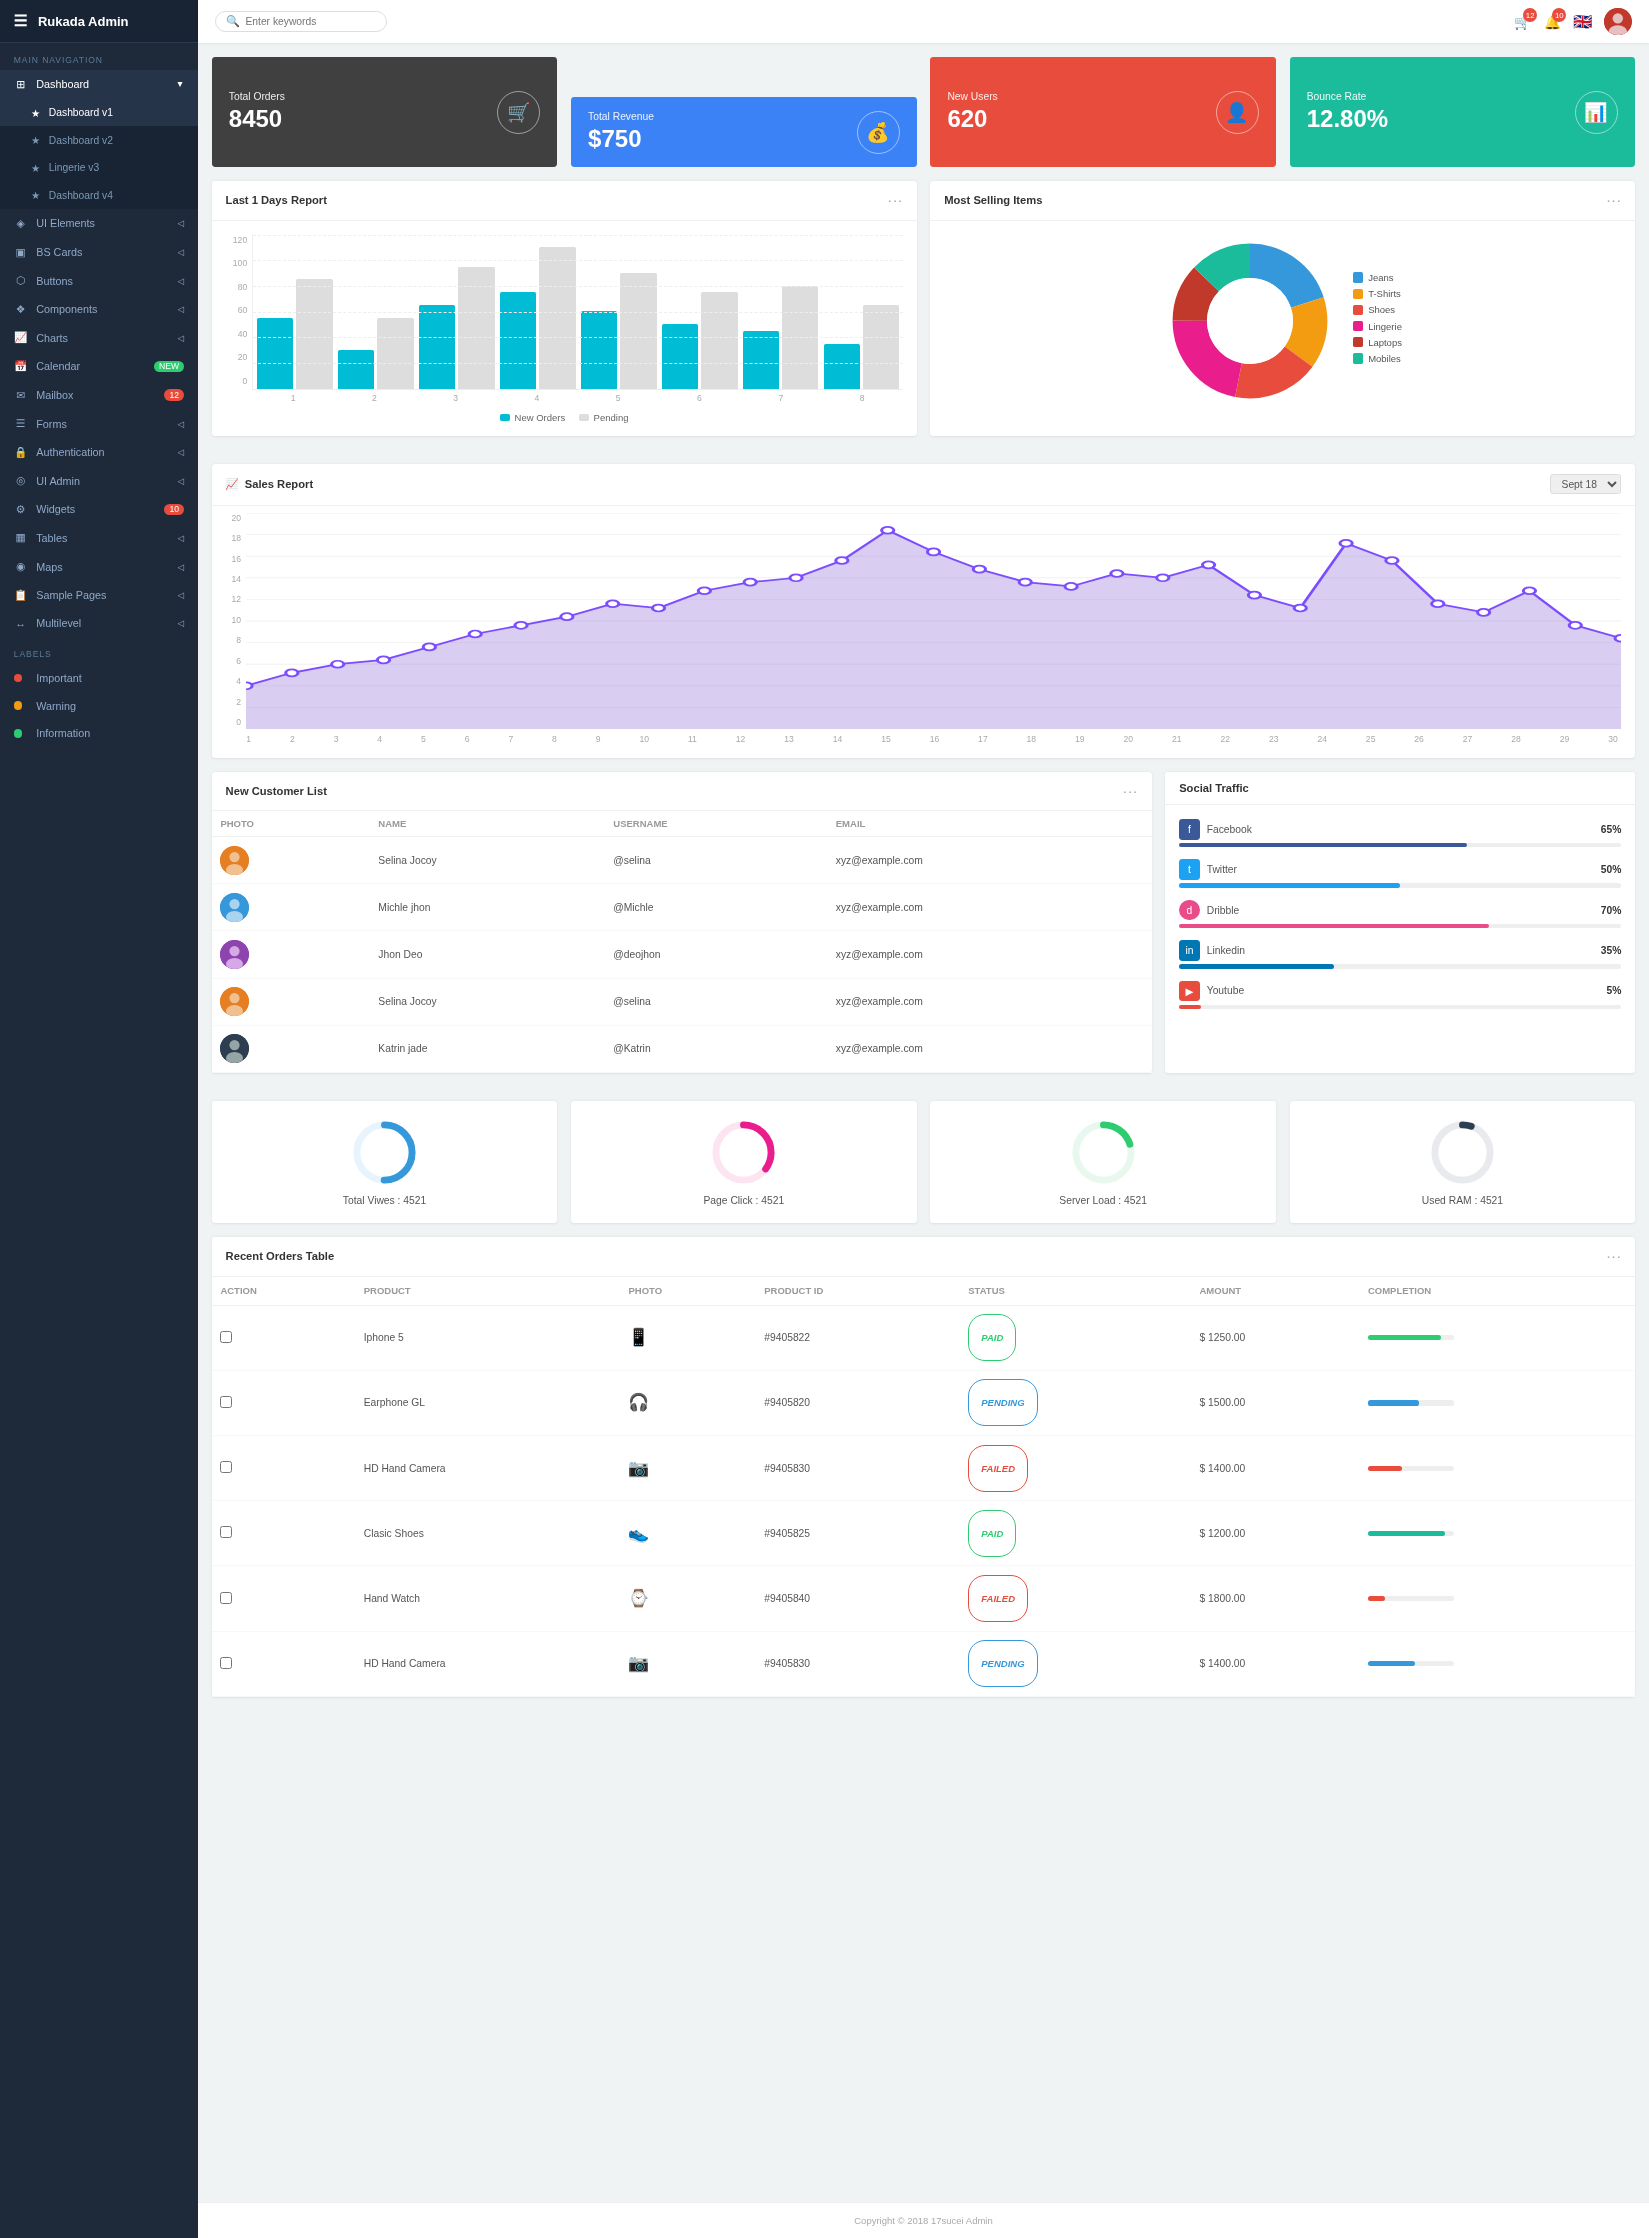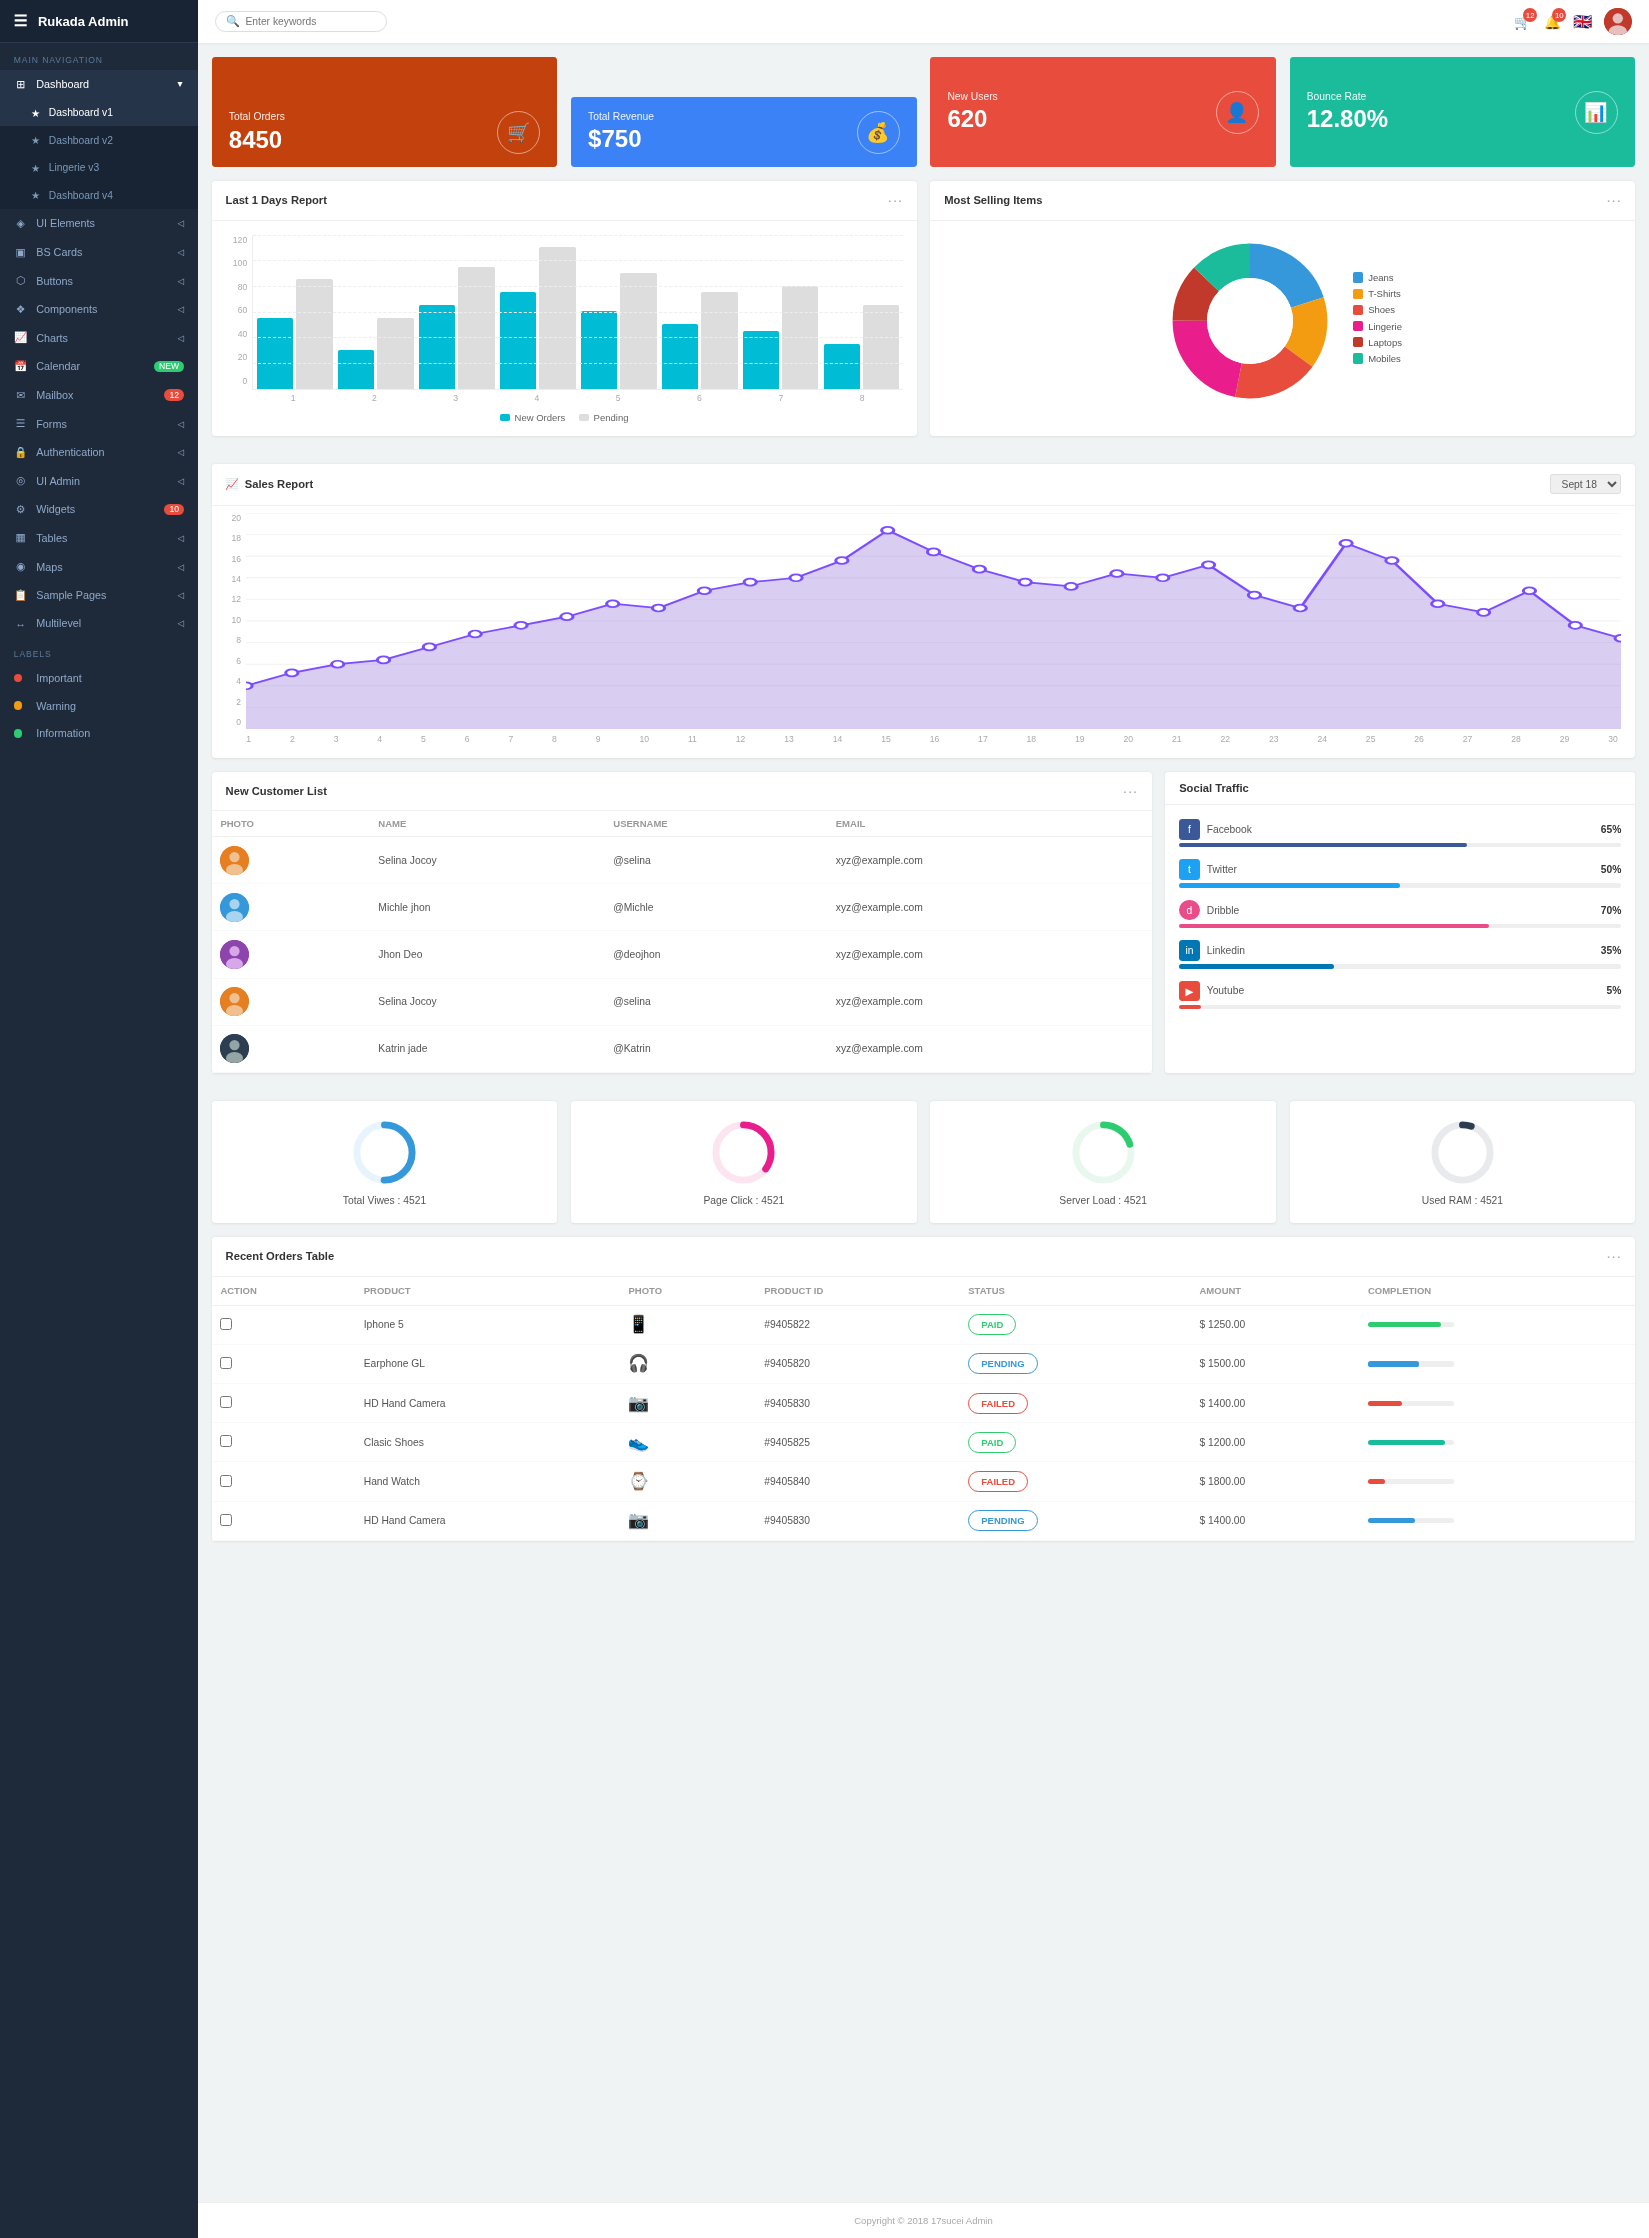--- a/index.html
+++ b/index.html
@@ -41,21 +41,21 @@
     .header-badge { position: absolute; top: -5.2px; right: -5.2px; background: #e74c3c; color: #fff; border-radius: 50%; width: 13.8px; height: 13.8px; font-size: 7.8px; display: flex; align-items: center; justify-content: center; }
     .header-avatar { width: 27.6px; height: 27.6px; border-radius: 50%; background: #c0392b; overflow: hidden; cursor: pointer; display: flex; align-items: center; justify-content: center; color: #fff; font-size: 12px; }
     .flag { font-size: 15.5px; }
     
     
     .page-content { padding: 13.8px; flex: 1; }
     
     
     .stat-cards { display: grid; grid-template-columns: repeat(4, 1fr); gap: 13.8px; margin-bottom: 13.8px; }
     .stat-card { border-radius: 3.4px; padding: 13.8px 17px; color: #fff; display: flex; align-items: center; justify-content: space-between; }
-    .stat-card.green { background: #c2410c; align-items: flex-end; }
+    .stat-card.green { background: #404040; }
     .stat-card.purple { background: #3b82f6; margin-top: 40px; }
     .stat-card.red { background: #e74c3c; }
     .stat-card.cyan { background: #1abc9c; }
     .stat-card-label { font-size: 10.3px; opacity: 0.9; margin-bottom: 3.4px; }
     .stat-card-value { font-size: 24px; font-weight: 700; }
     .stat-card-icon { width: 43px; height: 43px; border-radius: 50%; border: 1.7px solid rgba(255,255,255,0.5); display: flex; align-items: center; justify-content: center; font-size: 19px; }
     
     
     .panel { background: #fff; border-radius: 3.4px; box-shadow: 0 0.9px 2.6px rgba(0,0,0,0.08); margin-bottom: 13.8px; }
     .panel-header { display: flex; align-items: center; justify-content: space-between; padding: 10.3px 13.8px; border-bottom: 0.9px solid #f0f0f0; }
@@ -109,21 +109,21 @@
     
     
     .circ-stats { display: grid; grid-template-columns: repeat(4, 1fr); gap: 13.8px; margin-bottom: 13.8px; }
     .circ-stat { background: #fff; border-radius: 3.4px; padding: 17px; text-align: center; box-shadow: 0 0.9px 2.6px rgba(0,0,0,0.08); }
     .circ-stat-label { font-size: 10.3px; color: #555; margin-top: 8.6px; }
     
     
     .orders-table { width: 100%; border-collapse: collapse; }
     .orders-table th { text-align: left; padding: 8.6px; font-size: 9.5px; color: #999; text-transform: uppercase; border-bottom: 0.9px solid #f0f0f0; }
     .orders-table td { padding: 8.6px; border-bottom: 0.9px solid #f8f8f8; font-size: 10.3px; color: #555; vertical-align: middle; }
-    .status-badge { display: inline-block; padding: 4px 12px; border-radius: 17px; font-size: 9.5px; font-weight: 600; border: 0.9px solid; }
+    .status-badge { display: inline-block; padding: 17px 12px; border-radius: 17px; font-size: 9.5px; font-weight: 600; border: 0.9px solid; font-style: italic; }
     .status-paid { color: #2ecc71; border-color: #2ecc71; }
     .status-pending { color: #3498db; border-color: #3498db; }
     .status-failed { color: #e74c3c; border-color: #e74c3c; }
     .completion-bar { height: 5.2px; border-radius: 2.6px; background: #eee; width: 86px; }
     .completion-fill { height: 5.2px; border-radius: 2.6px; }
     .cb-green { background: #2ecc71; }
     .cb-blue { background: #3498db; }
     .cb-red { background: #e74c3c; }
     .cb-teal { background: #1abc9c; }
     .product-icon { font-size: 17px; }

